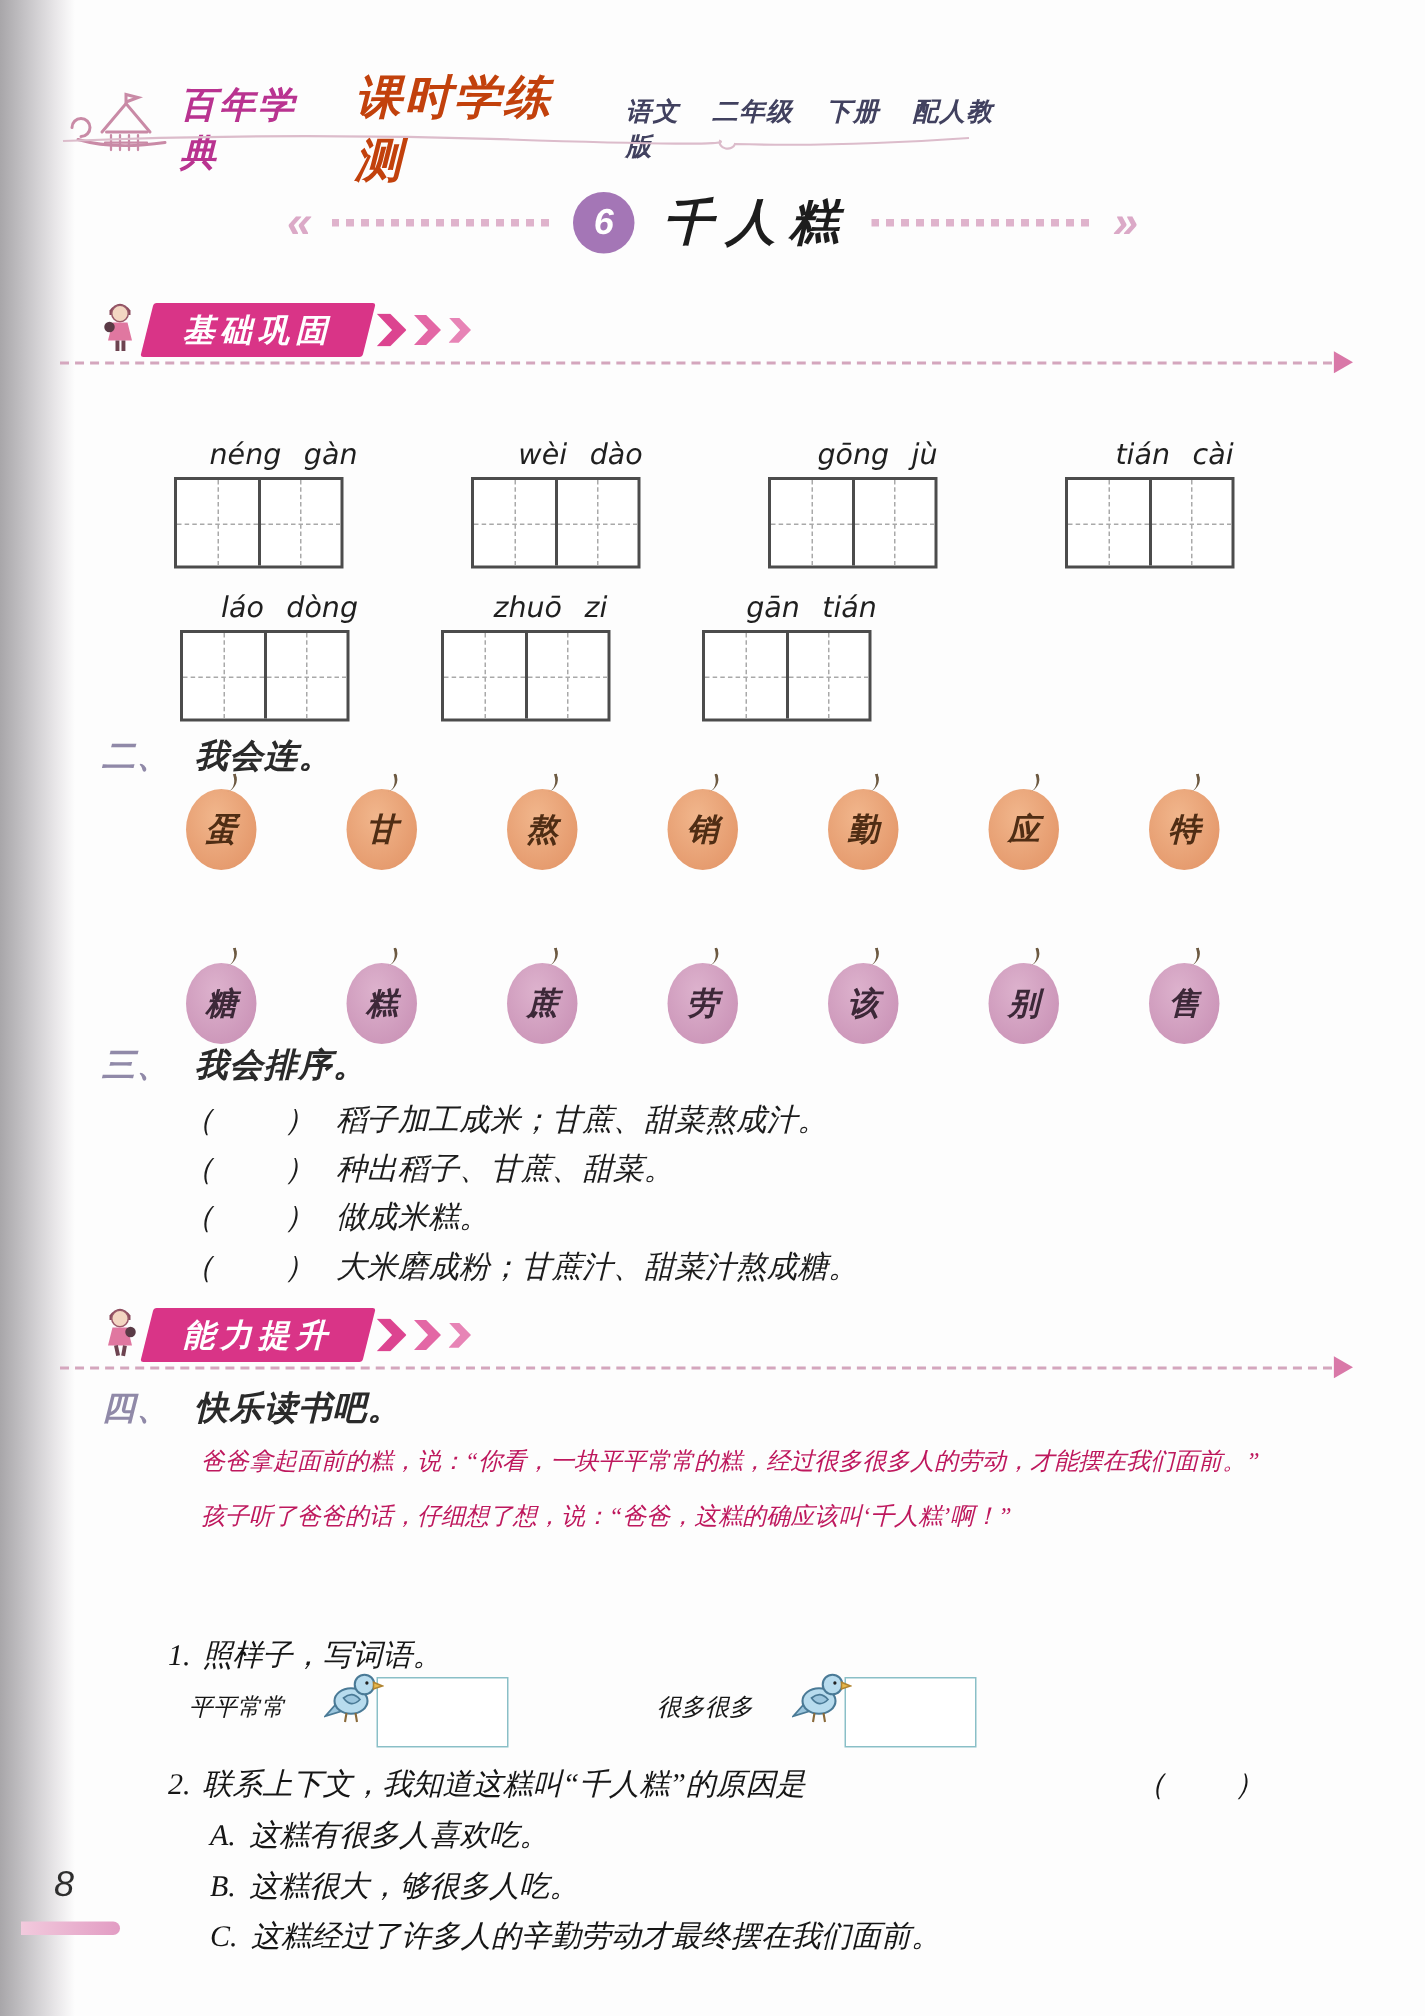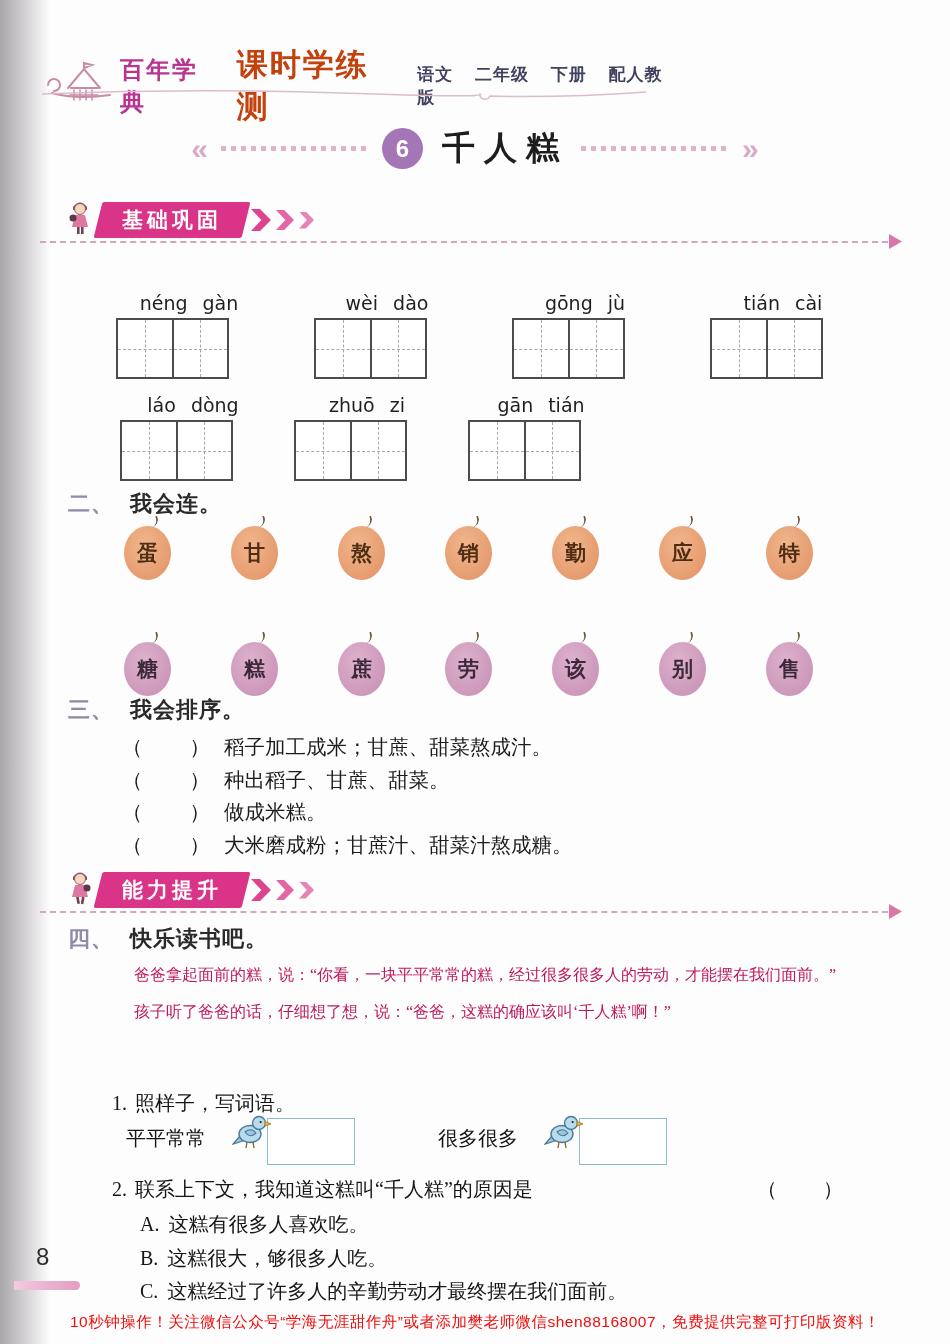--- a/index.html
+++ b/index.html
@@ -1,17 +1,17 @@
 <!DOCTYPE html>
 <html><head>
 <meta charset="utf-8">
 <style>
   html,body{margin:0;padding:0;background:#e8e8e8;}
   .page{position:relative;width:950px;height:1344px;background:#fdfdfd;overflow:hidden;
-        font-family:"Liberation Sans",sans-serif;margin:0 auto;}
+        font-family:"Liberation Sans",sans-serif;margin:0 auto;font-style:italic;}
   .spine{position:absolute;left:0;top:0;bottom:0;width:50px;
          background:linear-gradient(90deg,#a8a6a9 0%,#c6c4c7 35%,#e9e7e9 75%,#fdfdfd 100%);}
   
   .hdr{position:absolute;left:42px;top:44px;width:640px;display:flex;align-items:center;}
   .hdr .brand{font-size:24px;font-weight:bold;color:#b93390;letter-spacing:2px;margin-left:8px;}
   .hdr .series{font-size:31px;font-weight:bold;color:#c2410c;letter-spacing:2px;margin-left:18px;}
   .hdr .meta{font-size:17px;font-weight:bold;color:#41415f;margin-left:24px;letter-spacing:1px;}
   .hdr .meta span{margin-right:16px;}
   .hdr-wave{position:absolute;left:40px;top:86px;}
   
@@ -70,21 +70,21 @@
   
   .passage{position:absolute;left:102px;top:956px;width:806px;font-family:"Liberation Serif",serif;
            font-size:16px;line-height:37px;color:#be185d;}
   .passage p{margin:0;text-indent:2em;}
   .sub1{position:absolute;left:112px;top:1090px;font-family:"Liberation Serif",serif;
         font-size:20px;color:#161616;}
   .subnum{margin-right:8px;}
   .exgroup{position:absolute;display:flex;align-items:center;height:52px;}
   .exgroup.g1{left:126px;top:1112px;}
   .exgroup.g2{left:438px;top:1112px;}
-  .exlabel{font-family:"Liberation Serif",serif;font-size:20px;color:#161616;}
+  .exlabel{font-family:"Liberation Serif",serif;font-size:16px;color:#161616;}
   .bird{margin-left:26px;position:relative;top:-4px;}
   .ansbox{width:86px;height:45px;border:1.5px solid #8abfc7;background:#fff;margin-left:-5px;margin-top:6px;}
   .sub2{position:absolute;left:112px;top:1176px;width:745px;display:flex;
         justify-content:space-between;font-family:"Liberation Serif",serif;font-size:20px;color:#161616;text-align:center;}
   .opts{position:absolute;left:140px;top:1208px;font-family:"Liberation Serif",serif;
         font-size:20px;color:#161616;}
   .opt{height:33.5px;line-height:33.5px;}
   .optlabel{margin-right:9px;}
   
   .pageno{position:absolute;left:36px;top:1243px;font-size:24px;color:#2e2e2e;}
@@ -379,14 +379,13 @@
   </div>
 
   <div class="opts">
     <div class="opt"><span class="optlabel">A.</span><span>这糕有很多人喜欢吃。</span></div>
     <div class="opt"><span class="optlabel">B.</span><span>这糕很大，够很多人吃。</span></div>
     <div class="opt"><span class="optlabel">C.</span><span>这糕经过了许多人的辛勤劳动才最终摆在我们面前。</span></div>
   </div>
 
   <div class="pageno">8</div>
   <div class="pagebar"></div>
-  <div class="notice">10秒钟操作！关注微信公众号“学海无涯甜作舟”或者添加樊老师微信shen88168007，免费提供完整可打印版资料！</div>
 </div>
 
 </body></html>

